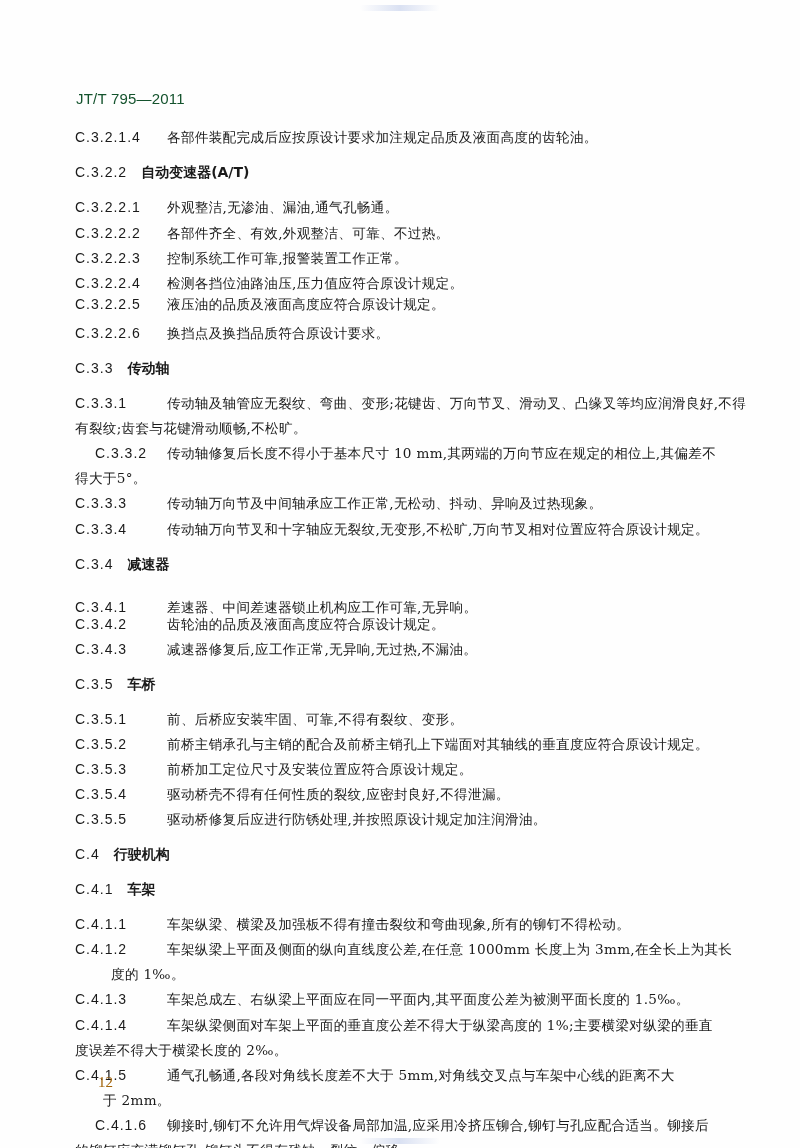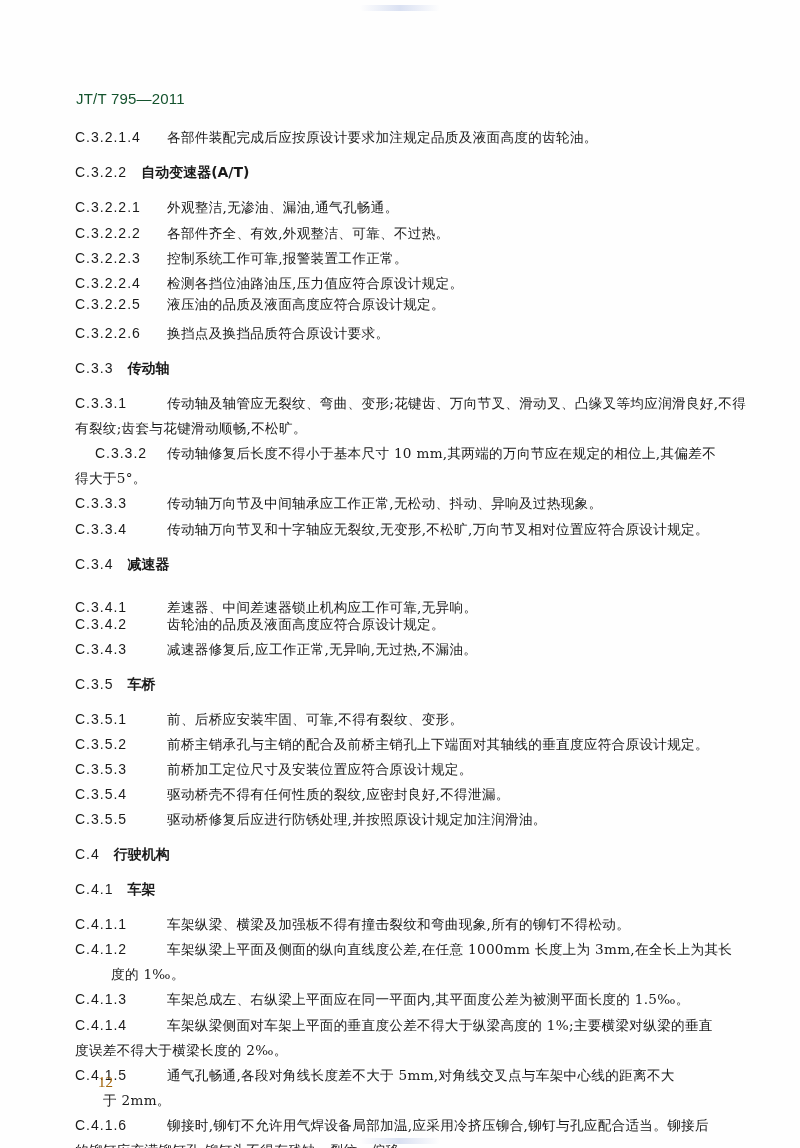--- a/index.html
+++ b/index.html
@@ -54,20 +54,20 @@
       <div class="line head" style="top: 722px;"><span class="num">C.4</span><span class="title">行驶机构</span></div>
       <div class="line head" style="top: 757px;"><span class="num">C.4.1</span><span class="title">车架</span></div>
       <div class="line clause" style="top: 792px;"><span class="num">C.4.1.1</span><span class="text">车架纵梁、横梁及加强板不得有撞击裂纹和弯曲现象,所有的铆钉不得松动。</span></div>
       <div class="line clause" style="top: 817px;"><span class="num">C.4.1.2</span><span class="text">车架纵梁上平面及侧面的纵向直线度公差,在任意 1000mm 长度上为 3mm,在全长上为其长</span></div>
       <div class="line cont" style="top: 842px; margin-left: 36px;"><span class="cont">度的 1‰。</span></div>
       <div class="line clause" style="top: 867px;"><span class="num">C.4.1.3</span><span class="text">车架总成左、右纵梁上平面应在同一平面内,其平面度公差为被测平面长度的 1.5‰。</span></div>
       <div class="line clause" style="top: 893px;"><span class="num">C.4.1.4</span><span class="text">车架纵梁侧面对车架上平面的垂直度公差不得大于纵梁高度的 1%;主要横梁对纵梁的垂直</span></div>
       <div class="line cont" style="top: 918px;"><span class="cont">度误差不得大于横梁长度的 2‰。</span></div>
       <div class="line clause" style="top: 943px;"><span class="num">C.4.1.5</span><span class="text">通气孔畅通,各段对角线长度差不大于 5mm,对角线交叉点与车架中心线的距离不大</span></div>
       <div class="line cont" style="top: 968px; margin-left: 28px;"><span class="cont">于 2mm。</span></div>
-      <div class="line clause" style="top: 993px;"><span class="num">C.4.1.6</span><span class="text">铆接时,铆钉不允许用气焊设备局部加温,应采用冷挤压铆合,铆钉与孔应配合适当。铆接后</span></div>
+      <div class="line clause" style="top: 993px; text-align: center;"><span class="num">C.4.1.6</span><span class="text">铆接时,铆钉不允许用气焊设备局部加温,应采用冷挤压铆合,铆钉与孔应配合适当。铆接后</span></div>
       <div class="line cont" style="top: 1018px;"><span class="cont">的铆钉应充满铆钉孔,铆钉头不得有残缺、裂纹、偏移。</span></div>
     </div>
 
   <div class="page-no">12</div>
 
   <div class="watermark" style="top:1138px;"></div>
 </div>
 
 </body></html>

